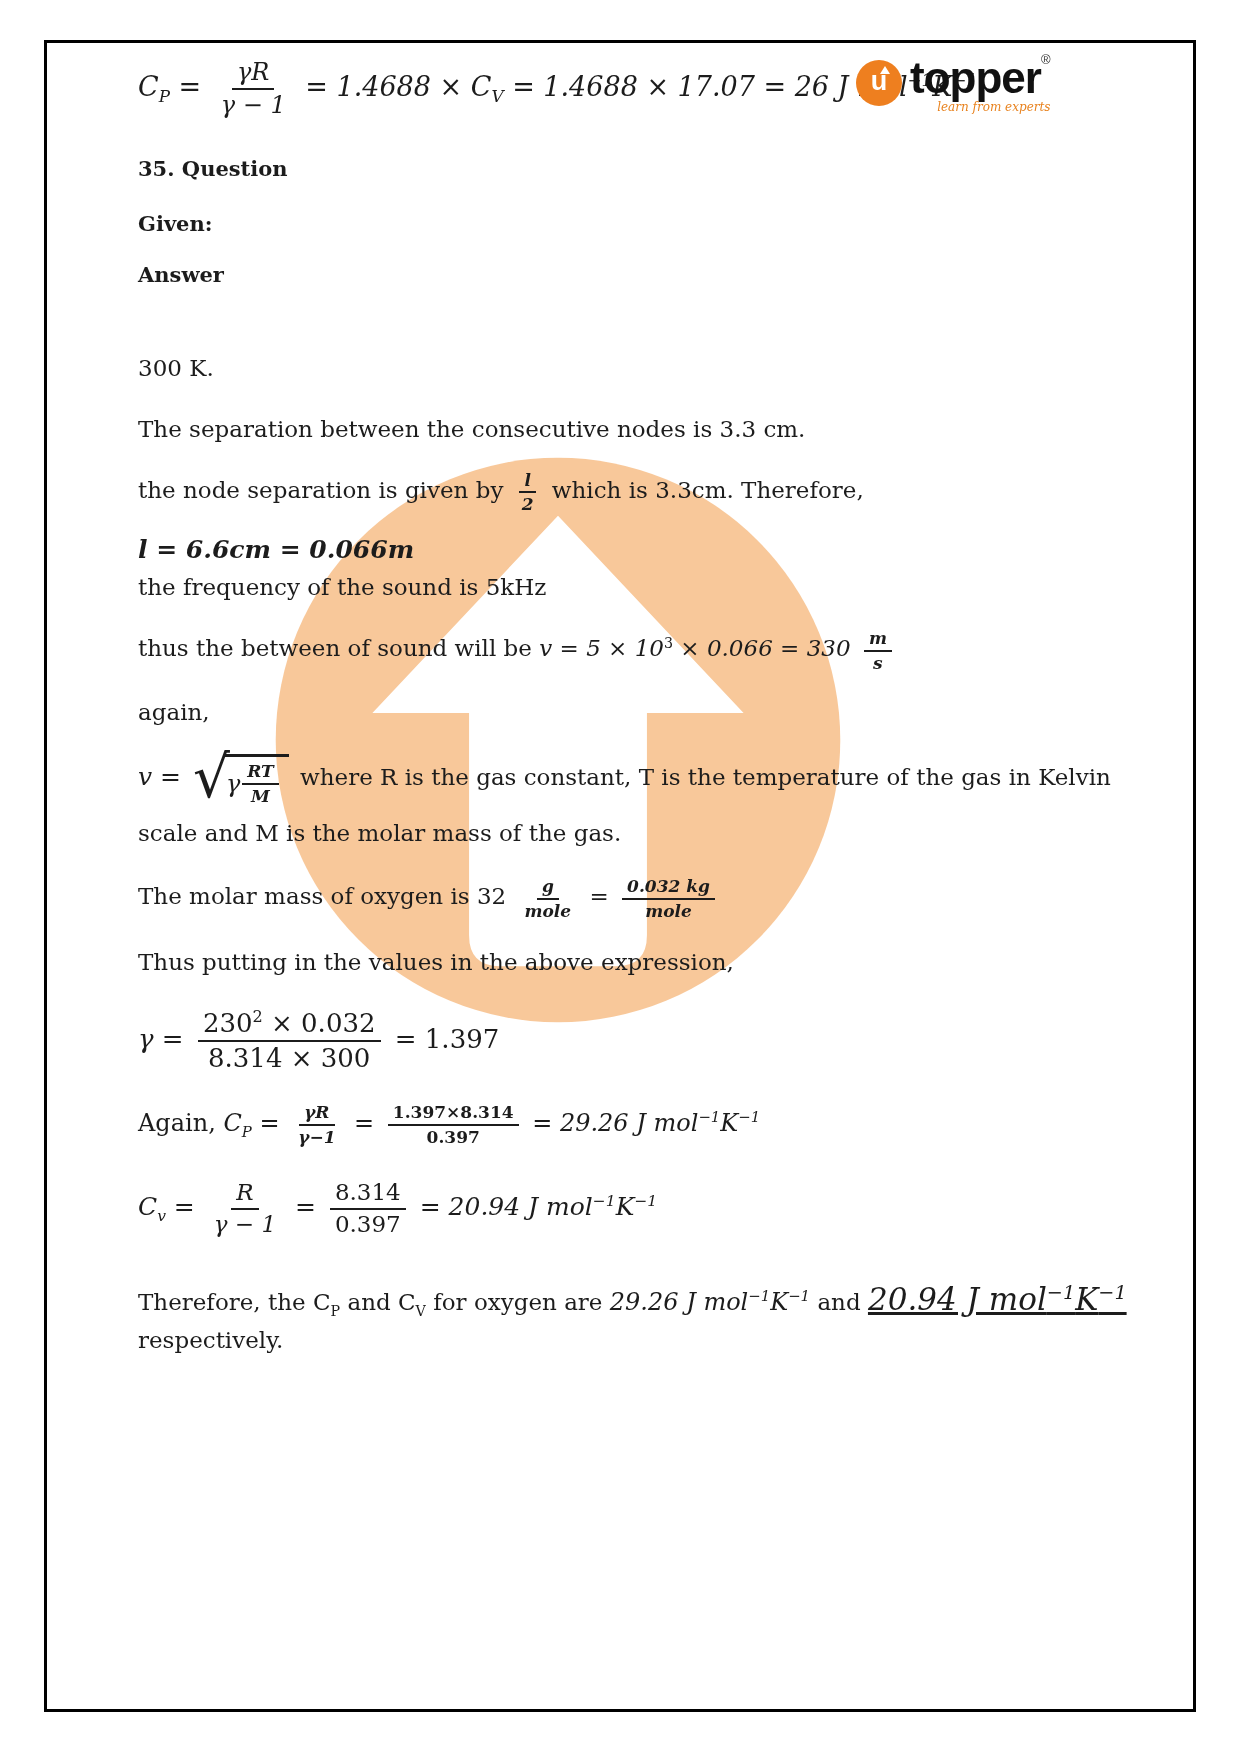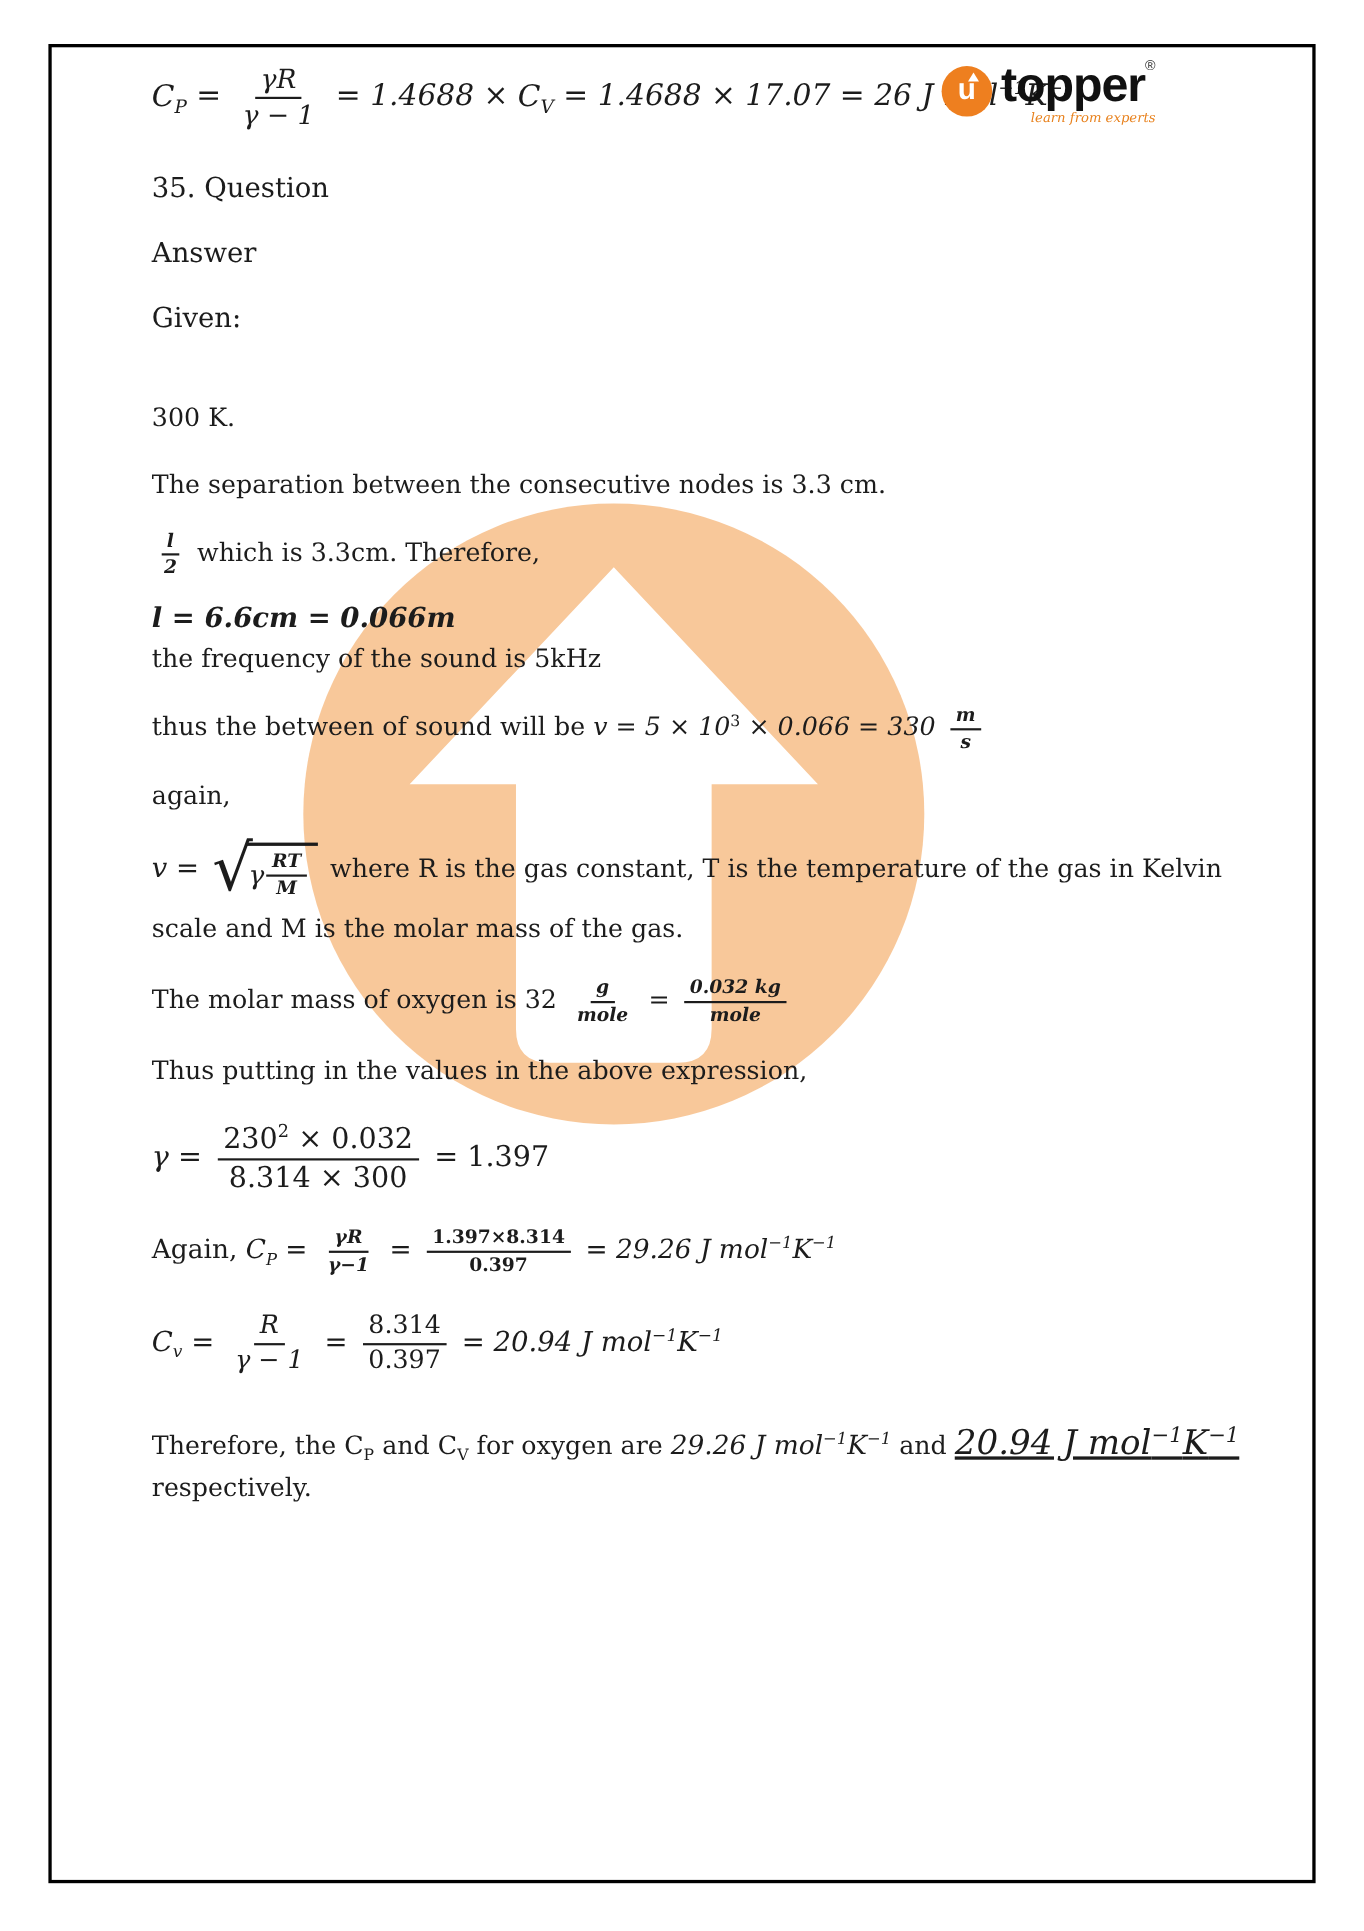--- a/index.html
+++ b/index.html
@@ -67,21 +67,21 @@
     position:relative; top:-4px;
   }
   .logo-tagline {
     text-align:right;
     font-style:italic;
     font-size:12px;
     color:#e8821e;
     margin-top:0px;
   }
   
-  .h { font-weight:normal; font-size:25px; margin:0 0 30px; }
+  .h { font-weight:bold; font-size:21px; margin:0 0 30px; }
   .p { font-size:23px; line-height:1.5; margin:0 0 24px; }
   .mline { font-size:26px; font-style:italic; line-height:1.25; margin:0 0 24px; }
   .it { font-style:italic; }
   .up { font-style:normal; }
   sup { font-size:0.62em; }
   sub { font-size:0.62em; }
   .frac {
     display:inline-flex; flex-direction:column; align-items:center;
     vertical-align:middle; text-align:center;
     line-height:1.2; margin:0 6px;
@@ -127,32 +127,32 @@
 <div class="content">
 
   <div class="eq-top nowrapline">
     <span><span>C</span><sub>P</sub></span><span> = </span><span class="frac">
         <span class="fnum">γR</span>
         <span class="fden">γ − 1</span>
       </span><span> = 1.4688 × </span><span><span>C</span><sub>V</sub></span><span> = 1.4688 × 17.07 = 26 J mol</span><sup>−1</sup><span>K</span><sup>−1</sup>
   </div>
 
   <div class="h">35. Question</div>
+  <div class="h" style="margin-bottom:26px;">Given:</div>
   <div class="h">Answer</div>
-  <div class="h" style="margin-bottom:26px;">Given:</div>
 
   <div class="p" style="margin-bottom:26px;">
     <br>
     <span>300 K.</span>
   </div>
 
   <div class="p">The separation between the consecutive nodes is 3.3 cm.</div>
 
   <div class="p" style="margin-bottom:20px;">
-    <span class="frac small">
+    <span>the node separation is given by </span><span class="frac small">
         <span class="fnum it">l</span>
         <span class="fden">2</span>
       </span><span> which is 3.3cm. Therefore,</span>
   </div>
 
   <div class="eq-l">l = 6.6cm  = 0.066m</div>
 
   <div class="p">the frequency of the sound is 5kHz</div>
 
   <div class="p nowrapline" style="margin-bottom:22px;">

